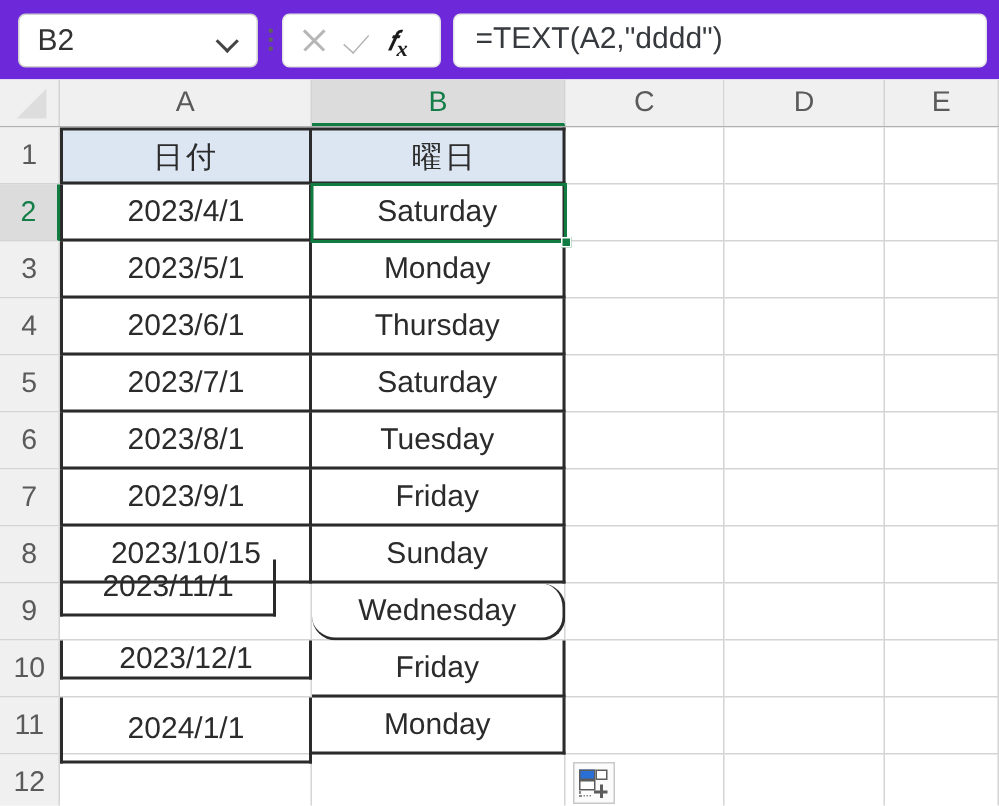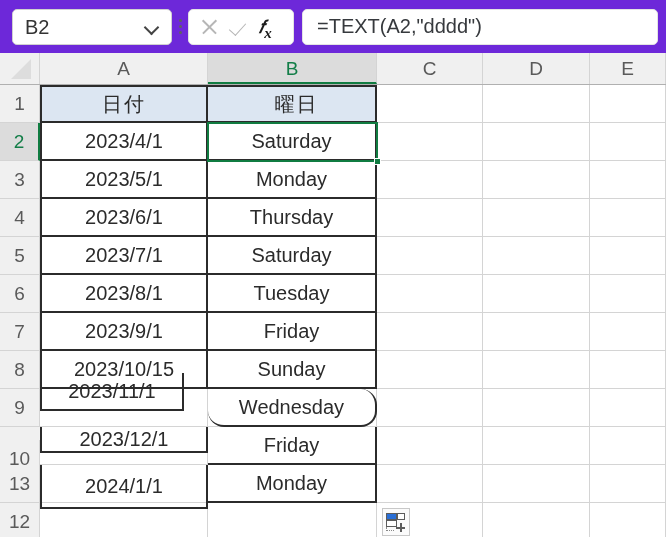--- a/index.html
+++ b/index.html
@@ -375,22 +375,22 @@
     <div id="rowheads">
         <div class="rh" style="top: 0px; height: 38px; line-height: 37px;">1</div>
         <div class="rh active" style="top: 38px; height: 38px; line-height: 37px;">2</div>
         <div class="rh" style="top: 76px; height: 38px; line-height: 37px;">3</div>
         <div class="rh" style="top: 114px; height: 38px; line-height: 37px;">4</div>
         <div class="rh" style="top: 152px; height: 38px; line-height: 37px;">5</div>
         <div class="rh" style="top: 190px; height: 38px; line-height: 37px;">6</div>
         <div class="rh" style="top: 228px; height: 38px; line-height: 37px;">7</div>
         <div class="rh" style="top: 266px; height: 38px; line-height: 37px;">8</div>
         <div class="rh" style="top: 304px; height: 38px; line-height: 37px;">9</div>
-        <div class="rh" style="top: 342px; height: 38px; line-height: 37px; margin-top: 13px;">10</div>
-        <div class="rh" style="top: 380px; height: 38px; line-height: 37px;">13</div>
+        <div class="rh" style="top: 342px; height: 38px; line-height: 37px;">10</div>
+        <div class="rh" style="top: 380px; height: 38px; line-height: 37px;">11</div>
         <div class="rh" style="top: 418px; height: 38px; line-height: 37px;">12</div>
       </div>
   </div>
 
   <div class="cells">
     <div id="cellgrid">
         <div class="cell" style="left: 0px; top: 0px; width: 168px; height: 38px;"></div>
         <div class="cell" style="left: 168px; top: 0px; width: 169px; height: 38px;"></div>
         <div class="cell" style="left: 337px; top: 0px; width: 106px; height: 38px;"></div>
         <div class="cell" style="left: 443px; top: 0px; width: 107px; height: 38px;"></div>

